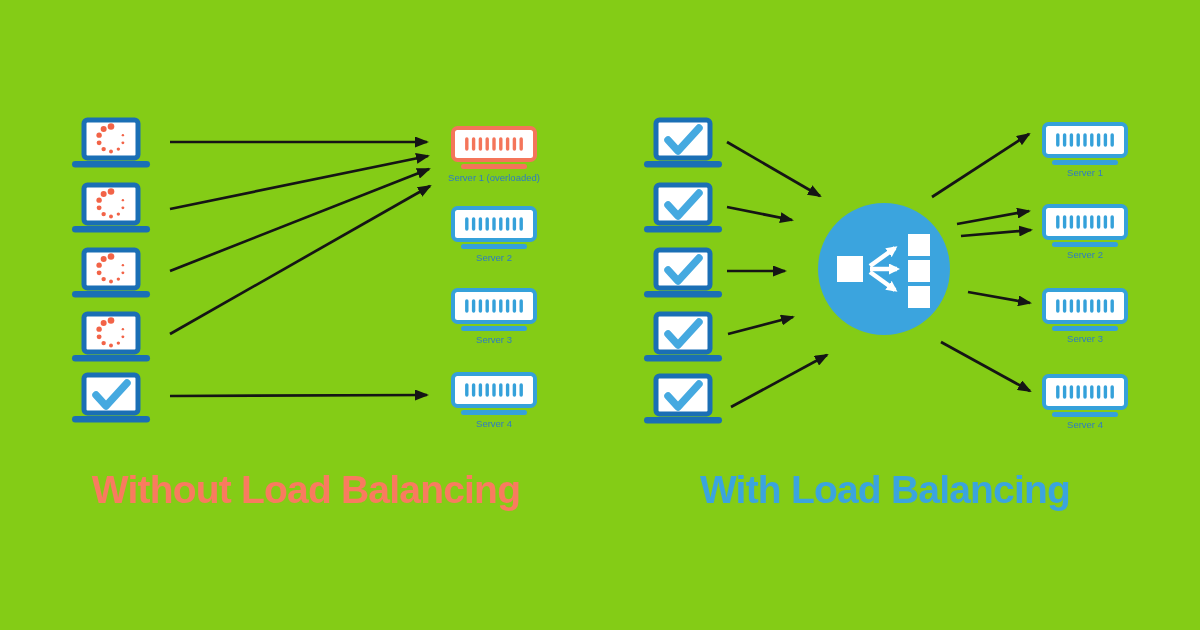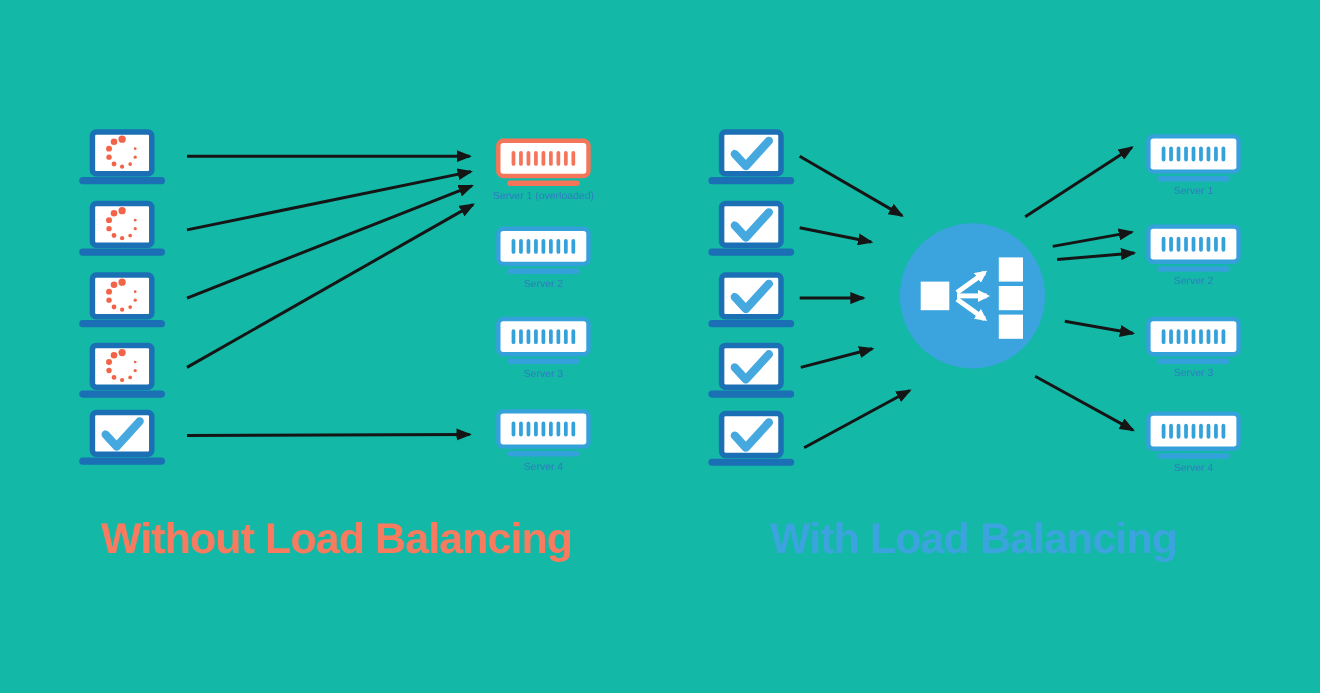--- a/index.html
+++ b/index.html
@@ -1,19 +1,19 @@
 <!DOCTYPE html>
 <html><head>
 <meta charset="utf-8">
 <style>
   html,body { margin:0; padding:0; background:#ffffff; }
   .canvas {
     position:relative;
     width:1200px; height:630px;
-    background:#14b8a6;
+    background:#84cc16;
     overflow:hidden;
     font-family:"Liberation Sans", sans-serif;
   }
   svg { display:block; }
 
   
   .lap       { color:#1A6FB5; }   
   .spin      { color:#F26347; }   
   .chk       { color:#45A9E0; }   
   .srv-blue  { color:#35A1DA; }   

